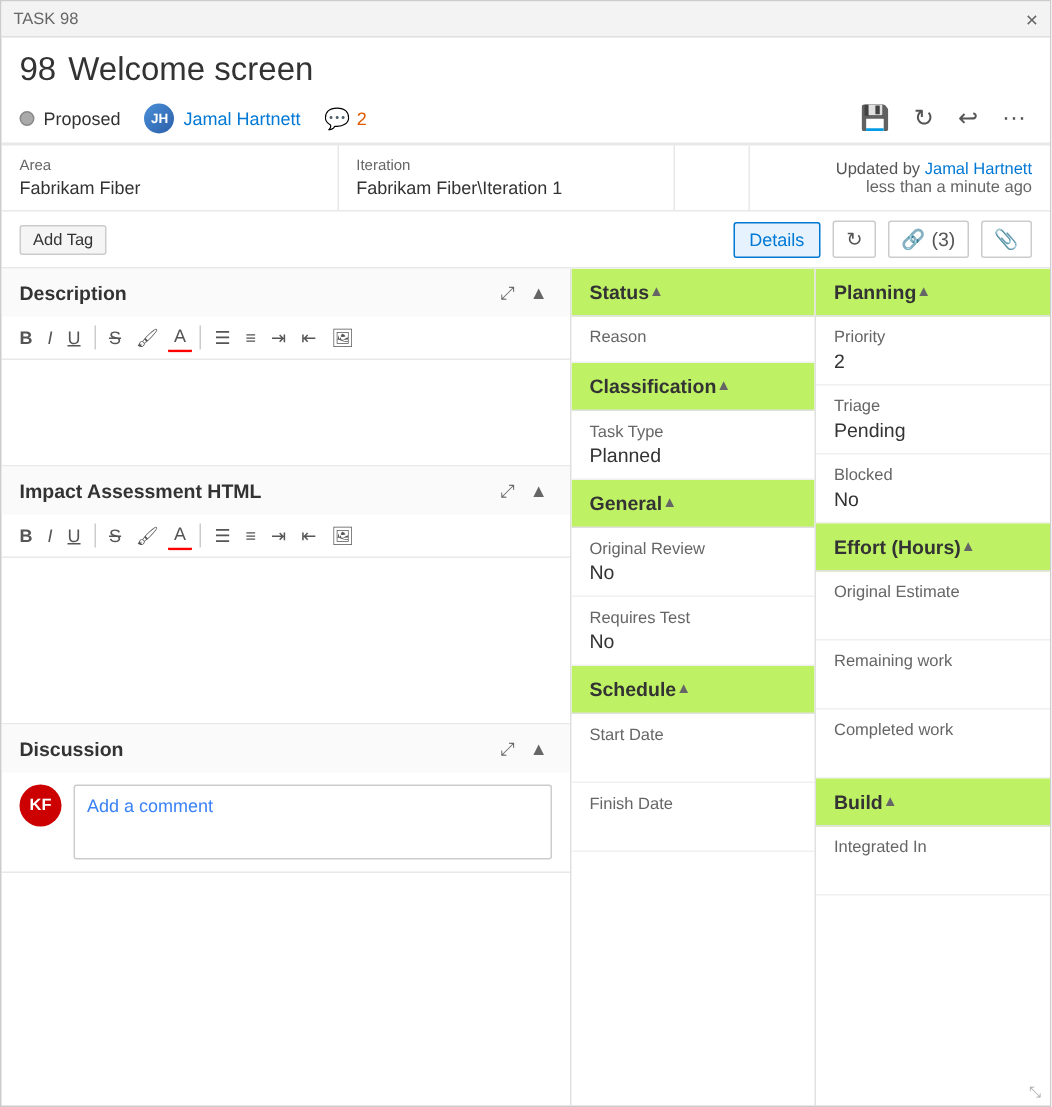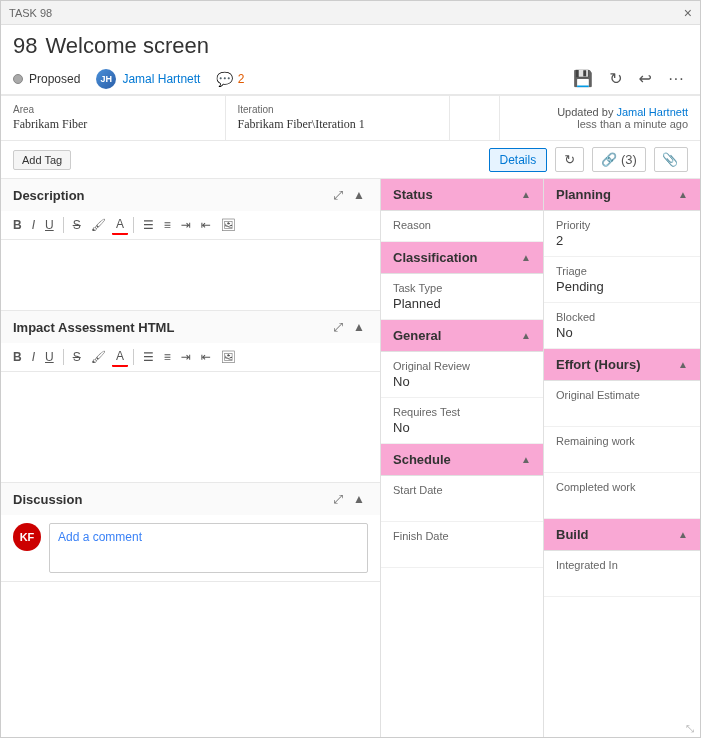--- a/index.html
+++ b/index.html
@@ -23,21 +23,21 @@
     .avatar-img { width: 20px; height: 20px; border-radius: 50%; background: linear-gradient(135deg, #4a90d9, #2b5fa8); display: flex; align-items: center; justify-content: center; color: white; font-size: 9px; font-weight: bold; }
     .comment-badge { display: flex; align-items: center; gap: 4px; font-size: 12px; color: #e05a00; }
     .comment-icon { font-size: 14px; }
     .header-actions { display: flex; gap: 8px; margin-left: auto; }
     .header-action-btn { background: none; border: none; cursor: pointer; color: #555; font-size: 16px; padding: 2px 4px; }
     
     .meta-row { display: flex; gap: 0; border-top: 1px solid #e8e8e8; border-bottom: 1px solid #e8e8e8; }
     .meta-section { padding: 8px 12px; flex: 1; border-right: 1px solid #e8e8e8; }
     .meta-section:last-child { border-right: none; }
     .meta-label { font-size: 10px; color: #666; margin-bottom: 2px; }
-    .meta-value { font-size: 12px; color: #333; font-weight: 400; font-family: Liberation Serif, serif; }
+    .meta-value { font-size: 12px; color: #333; font-weight: 400; }
     .updated-section { padding: 8px 12px; display: flex; flex-direction: column; align-items: flex-end; justify-content: center; min-width: 200px; }
     .updated-text { font-size: 11px; color: #555; }
     .updated-link { color: #0078d4; text-decoration: none; }
     .updated-time { font-size: 11px; color: #666; }
     
     .tag-row { padding: 6px 12px; border-bottom: 1px solid #e8e8e8; display: flex; align-items: center; gap: 8px; }
     .add-tag-btn { border: 1px solid #ccc; background: #f5f5f5; padding: 3px 8px; font-size: 11px; cursor: pointer; color: #333; border-radius: 2px; }
     .tab-btn { background: none; border: 1px solid transparent; padding: 4px 10px; cursor: pointer; font-size: 12px; color: #333; border-radius: 2px; }
     .tab-btn.active { border: 1px solid #0078d4; color: #0078d4; background: #e6f3ff; }
     .tab-icon-btn { background: none; border: 1px solid #ccc; padding: 4px 8px; cursor: pointer; font-size: 13px; border-radius: 2px; color: #555; }
@@ -64,21 +64,21 @@
     .discussion-section { padding: 0; }
     .discussion-header { display: flex; align-items: center; justify-content: space-between; padding: 8px 12px; background: #fafafa; }
     .discussion-body { padding: 8px 12px; display: flex; gap: 8px; align-items: flex-start; }
     .user-avatar-red { width: 28px; height: 28px; border-radius: 50%; background: #c00; display: flex; align-items: center; justify-content: center; color: white; font-size: 11px; font-weight: bold; flex-shrink: 0; }
     .comment-input { flex: 1; border: 1px solid #ccc; border-radius: 2px; padding: 6px 8px; font-size: 12px; color: #999; min-height: 50px; cursor: text; }
     
     .field-group { padding: 8px 12px; border-bottom: 1px solid #f0f0f0; }
     .field-label { font-size: 11px; color: #666; margin-bottom: 2px; }
     .field-value { font-size: 13px; color: #333; }
     
-    .section-collapse-header { display: flex; align-items: center; justify-content: space-between; padding: 8px 12px; cursor: pointer; background: #f9a8d4; border-bottom: 1px solid #e0e0e0; }
+    .section-collapse-header { display: flex; align-items: center; justify-content: flex-start; padding: 8px 12px; cursor: pointer; background: #bef264; border-bottom: 1px solid #e0e0e0; }
     .section-collapse-title { font-size: 13px; font-weight: 600; color: #333; }
     .collapse-icon { font-size: 10px; color: #666; }
     
     .right-columns { display: flex; flex: 1; }
     .status-col { flex: 0 0 163px; border-right: 1px solid #e0e0e0; overflow-y: auto; }
     .planning-col { flex: 1; overflow-y: auto; }
 
     ::-webkit-scrollbar { width: 4px; }
     ::-webkit-scrollbar-track { background: #f1f1f1; }
     ::-webkit-scrollbar-thumb { background: #ccc; border-radius: 2px; }

